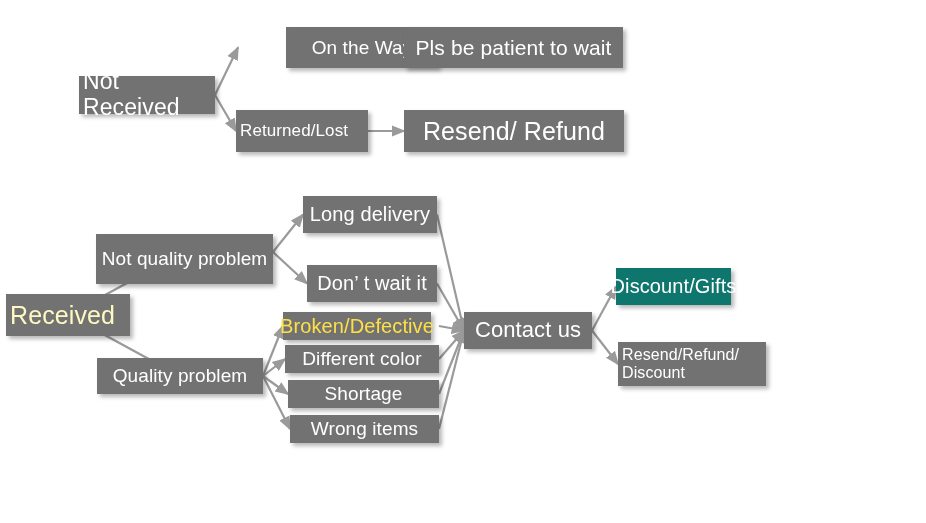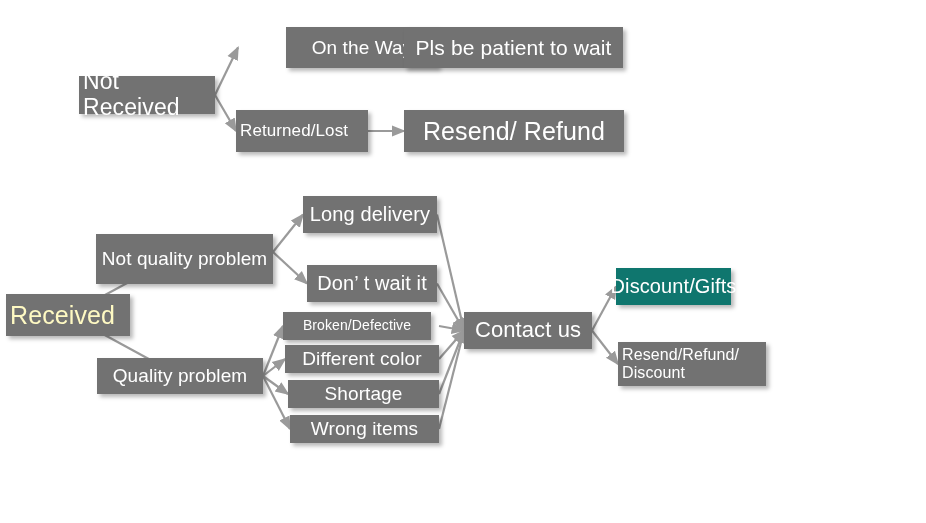--- a/index.html
+++ b/index.html
@@ -81,21 +81,21 @@
       <div class="node left" style="left: 79px; top: 76px; width: 136px; height: 38px; font-size: 23px; background: rgb(114, 114, 114); color: rgb(255, 255, 255);">Not Received</div>
       <div class="node" style="left: 238px; top: 27px; width: 152px; height: 41px; font-size: 19px; background: rgb(114, 114, 114); color: rgb(255, 255, 255); margin-left: 48px;">On the Way</div>
       <div class="node" style="left: 404px; top: 27px; width: 219px; height: 41px; font-size: 21px; background: rgb(114, 114, 114); color: rgb(255, 255, 255);">Pls be patient to wait</div>
       <div class="node left" style="left: 236px; top: 110px; width: 132px; height: 42px; font-size: 17px; background: rgb(114, 114, 114); color: rgb(255, 255, 255);">Returned/Lost</div>
       <div class="node" style="left: 404px; top: 110px; width: 220px; height: 42px; font-size: 25px; background: rgb(114, 114, 114); color: rgb(255, 255, 255);">Resend/ Refund</div>
       <div class="node left" style="left: 6px; top: 294px; width: 124px; height: 42px; font-size: 25px; background: rgb(114, 114, 114); color: #fef9c3;">Received</div>
       <div class="node" style="left: 96px; top: 234px; width: 177px; height: 50px; font-size: 19px; background: rgb(114, 114, 114); color: rgb(255, 255, 255);">Not quality problem</div>
       <div class="node" style="left: 97px; top: 358px; width: 166px; height: 36px; font-size: 19px; background: rgb(114, 114, 114); color: rgb(255, 255, 255);">Quality problem</div>
       <div class="node" style="left: 303px; top: 196px; width: 134px; height: 37px; font-size: 20px; background: rgb(114, 114, 114); color: rgb(255, 255, 255);">Long delivery</div>
       <div class="node" style="left: 307px; top: 265px; width: 130px; height: 37px; font-size: 20px; background: rgb(114, 114, 114); color: rgb(255, 255, 255);">Don’  t wait it</div>
-      <div class="node" style="left: 283px; top: 312px; width: 148px; height: 28px; font-size: 14px; background: rgb(114, 114, 114); color: #ffffff;">Broken/Defective</div>
+      <div class="node" style="left: 283px; top: 312px; width: 148px; height: 28px; font-size: 20px; background: rgb(114, 114, 114); color: #fde047;">Broken/Defective</div>
       <div class="node" style="left: 285px; top: 345px; width: 154px; height: 28px; font-size: 19px; background: rgb(114, 114, 114); color: rgb(255, 255, 255);">Different color</div>
       <div class="node" style="left: 288px; top: 380px; width: 151px; height: 28px; font-size: 19px; background: rgb(114, 114, 114); color: rgb(255, 255, 255);">Shortage</div>
       <div class="node" style="left: 290px; top: 415px; width: 149px; height: 28px; font-size: 19px; background: rgb(114, 114, 114); color: rgb(255, 255, 255);">Wrong items</div>
       <div class="node" style="left: 464px; top: 312px; width: 128px; height: 37px; font-size: 22px; background: rgb(114, 114, 114); color: rgb(255, 255, 255);">Contact us</div>
       <div class="node" style="left: 616px; top: 268px; width: 115px; height: 37px; font-size: 20px; background: #0f766e; color: rgb(255, 255, 255);">Discount/Gifts</div>
       <div class="node left" style="left: 618px; top: 342px; width: 148px; height: 44px; font-size: 16px; background: rgb(114, 114, 114); color: rgb(255, 255, 255);">Resend/Refund/
 Discount</div>
     </div>
 </div>
 

